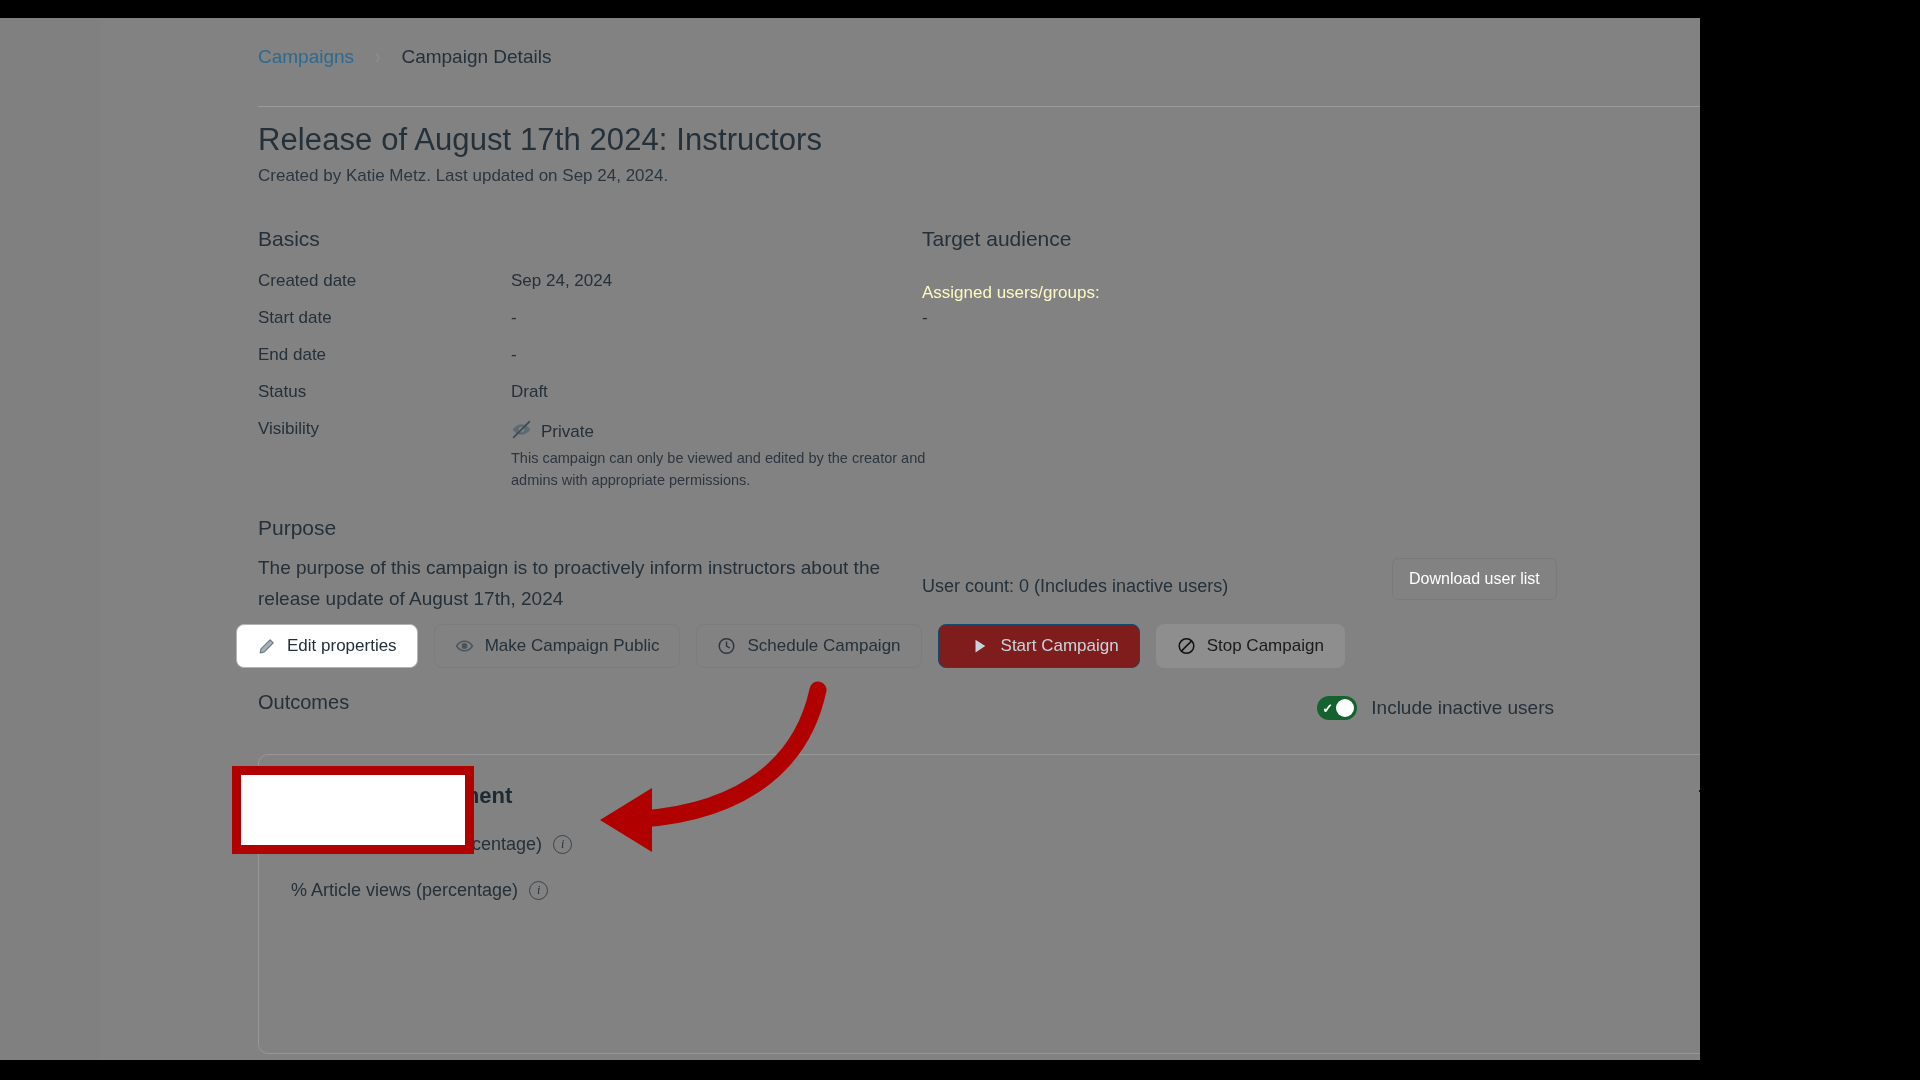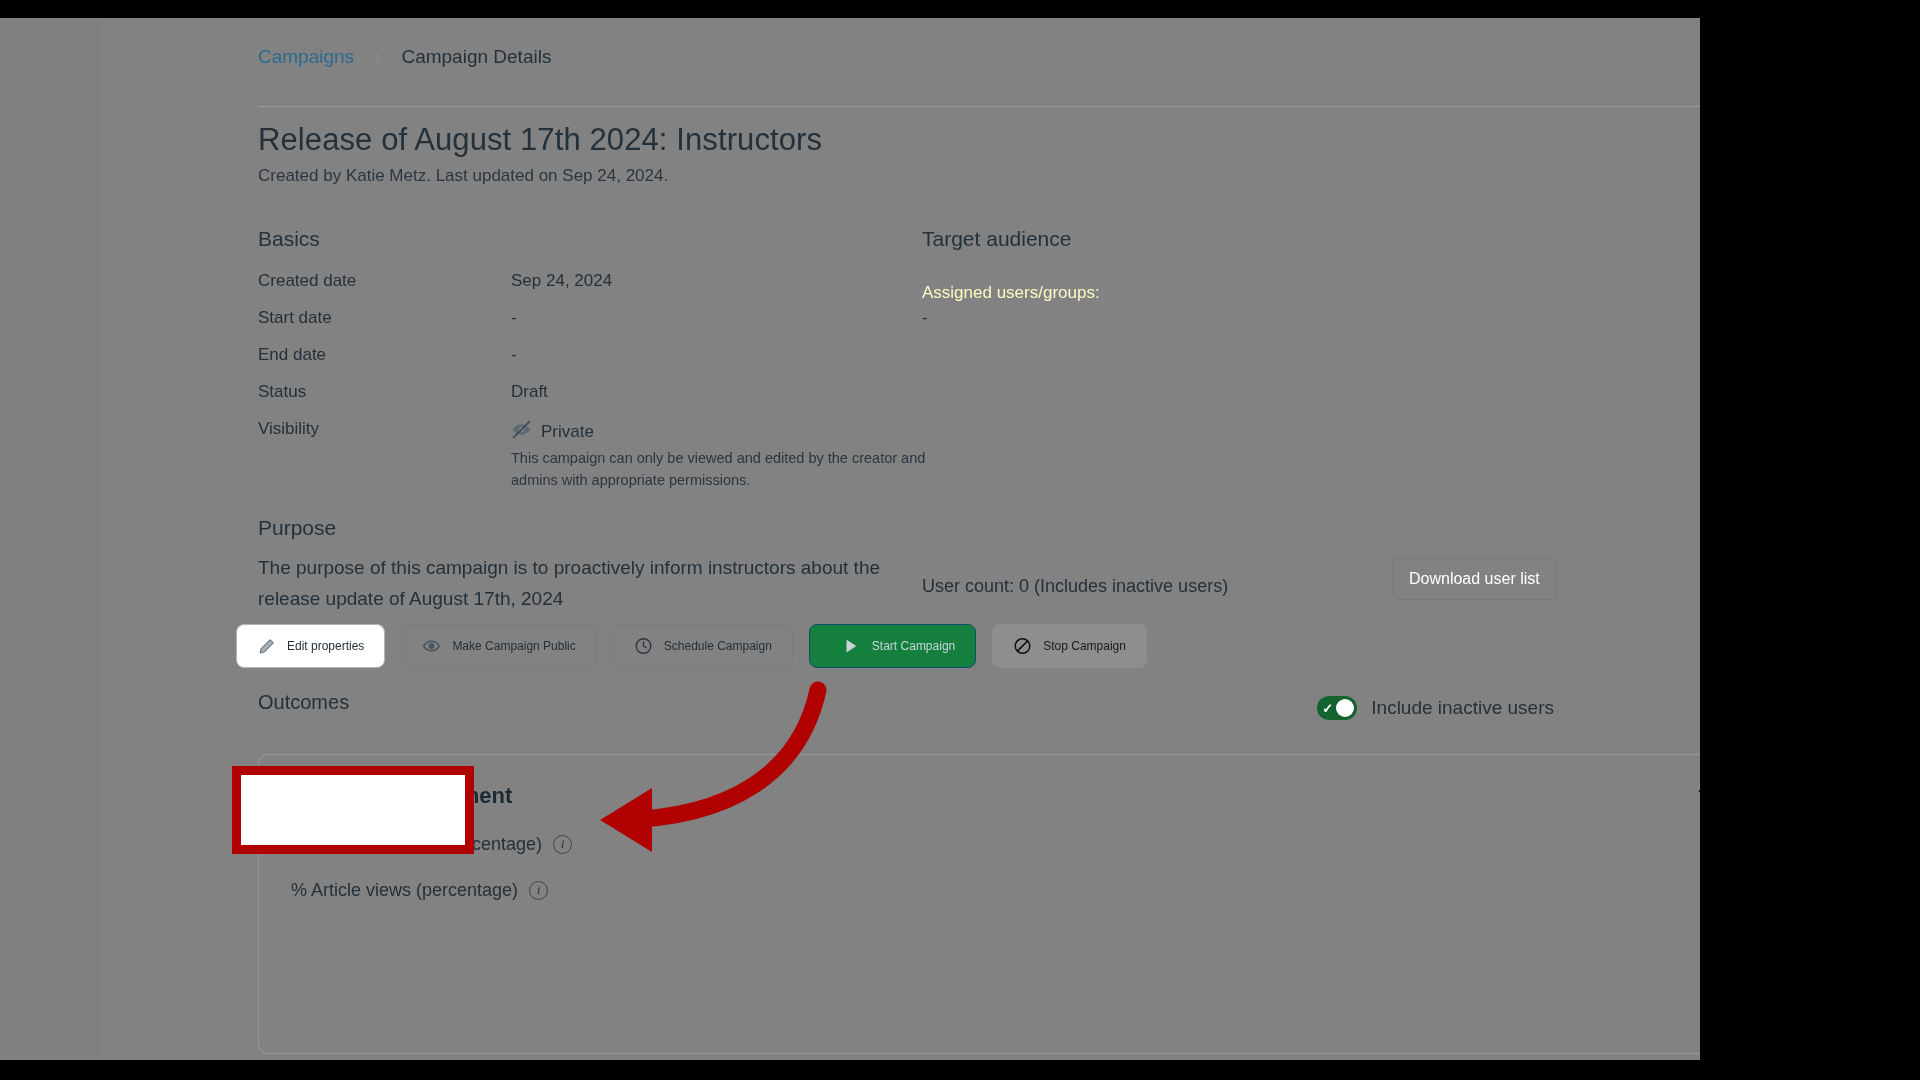--- a/index.html
+++ b/index.html
@@ -197,32 +197,32 @@
   }
   .act-btn {
     height: 44px;
     padding: 0 20px;
     display: flex;
     align-items: center;
     gap: 11px;
     border: 1px solid #7c7c7c;
     border-radius: 8px;
     background: transparent;
-    font-size: 12px;
+    font-size: 17px;
     font-family: "Liberation Sans", sans-serif;
     color: #24303a;
     white-space: nowrap;
     cursor: pointer;
   }
   .act-btn.white-bg {
     background: #ffffff;
     border-color: #b4b4b4;
   }
   .act-btn.primary {
-    background: #15803d;
+    background: #7f1d1d;
     border-color: #0d4d70;
     color: #c8d4dc;
     padding-left: 32px;
   }
   .act-btn.muted {
     background: #8e8e8e;
     border-color: transparent;
     color: #1a1a1a;
   }
   .act-icon {

